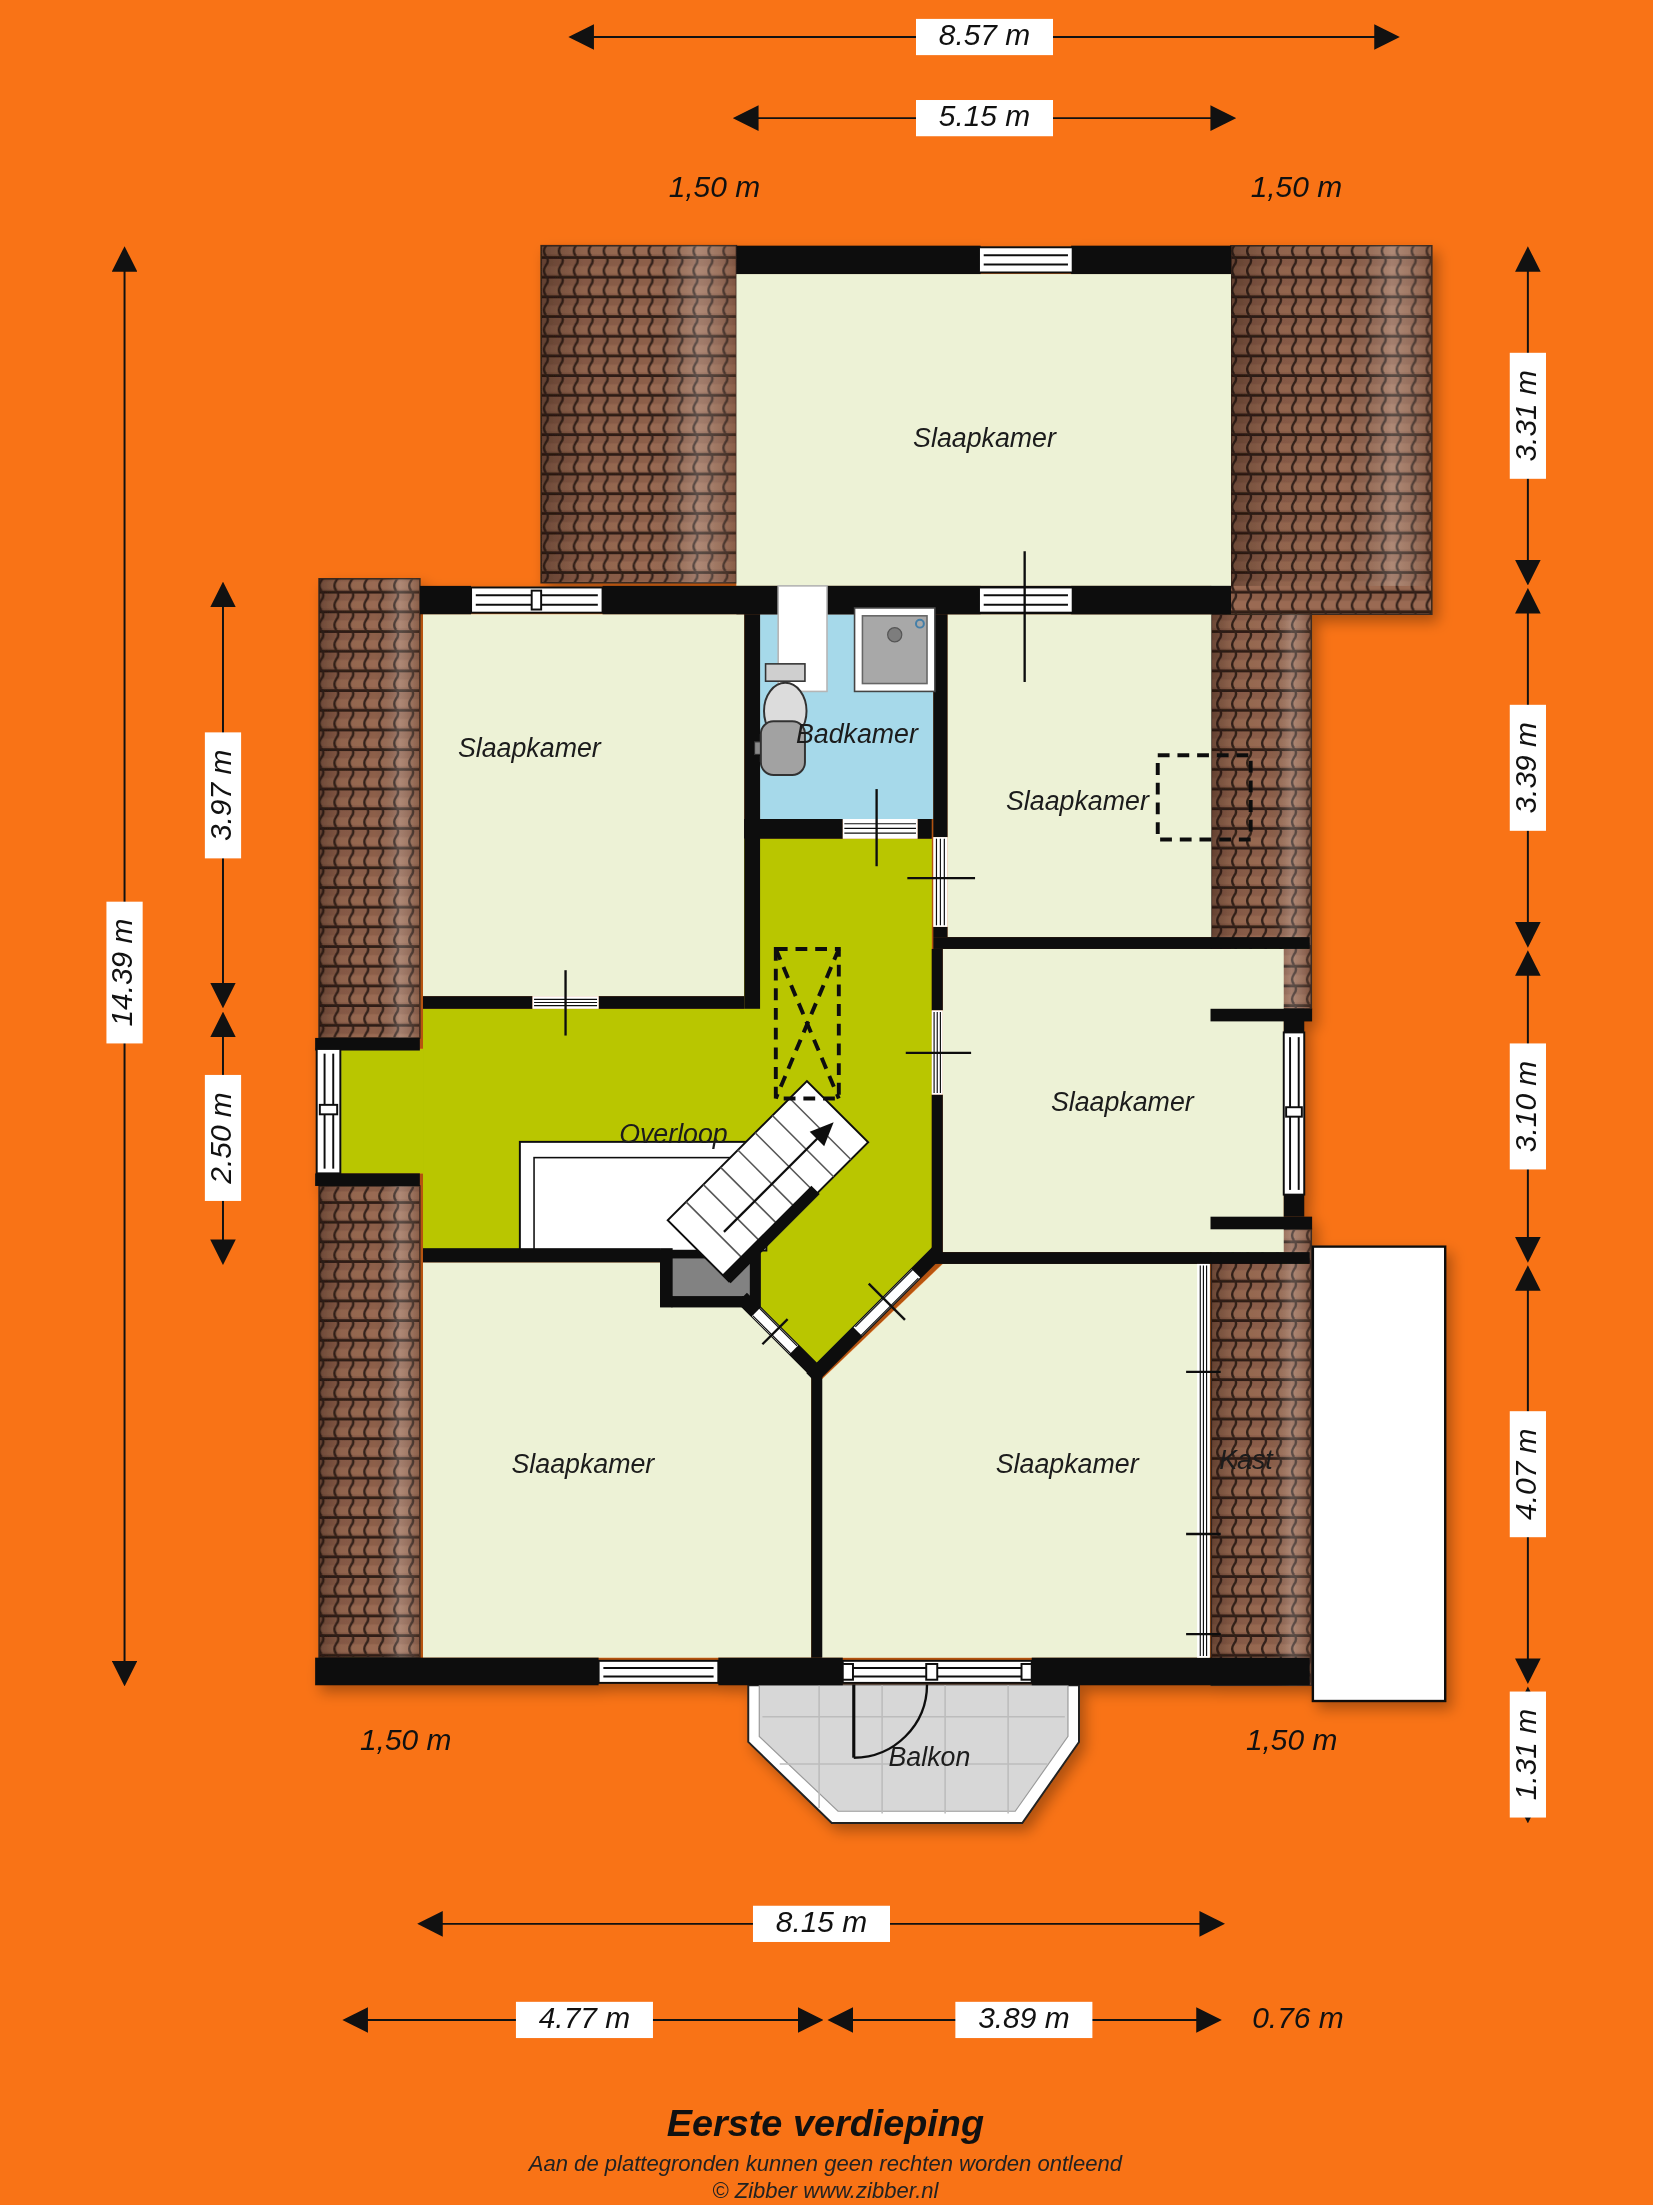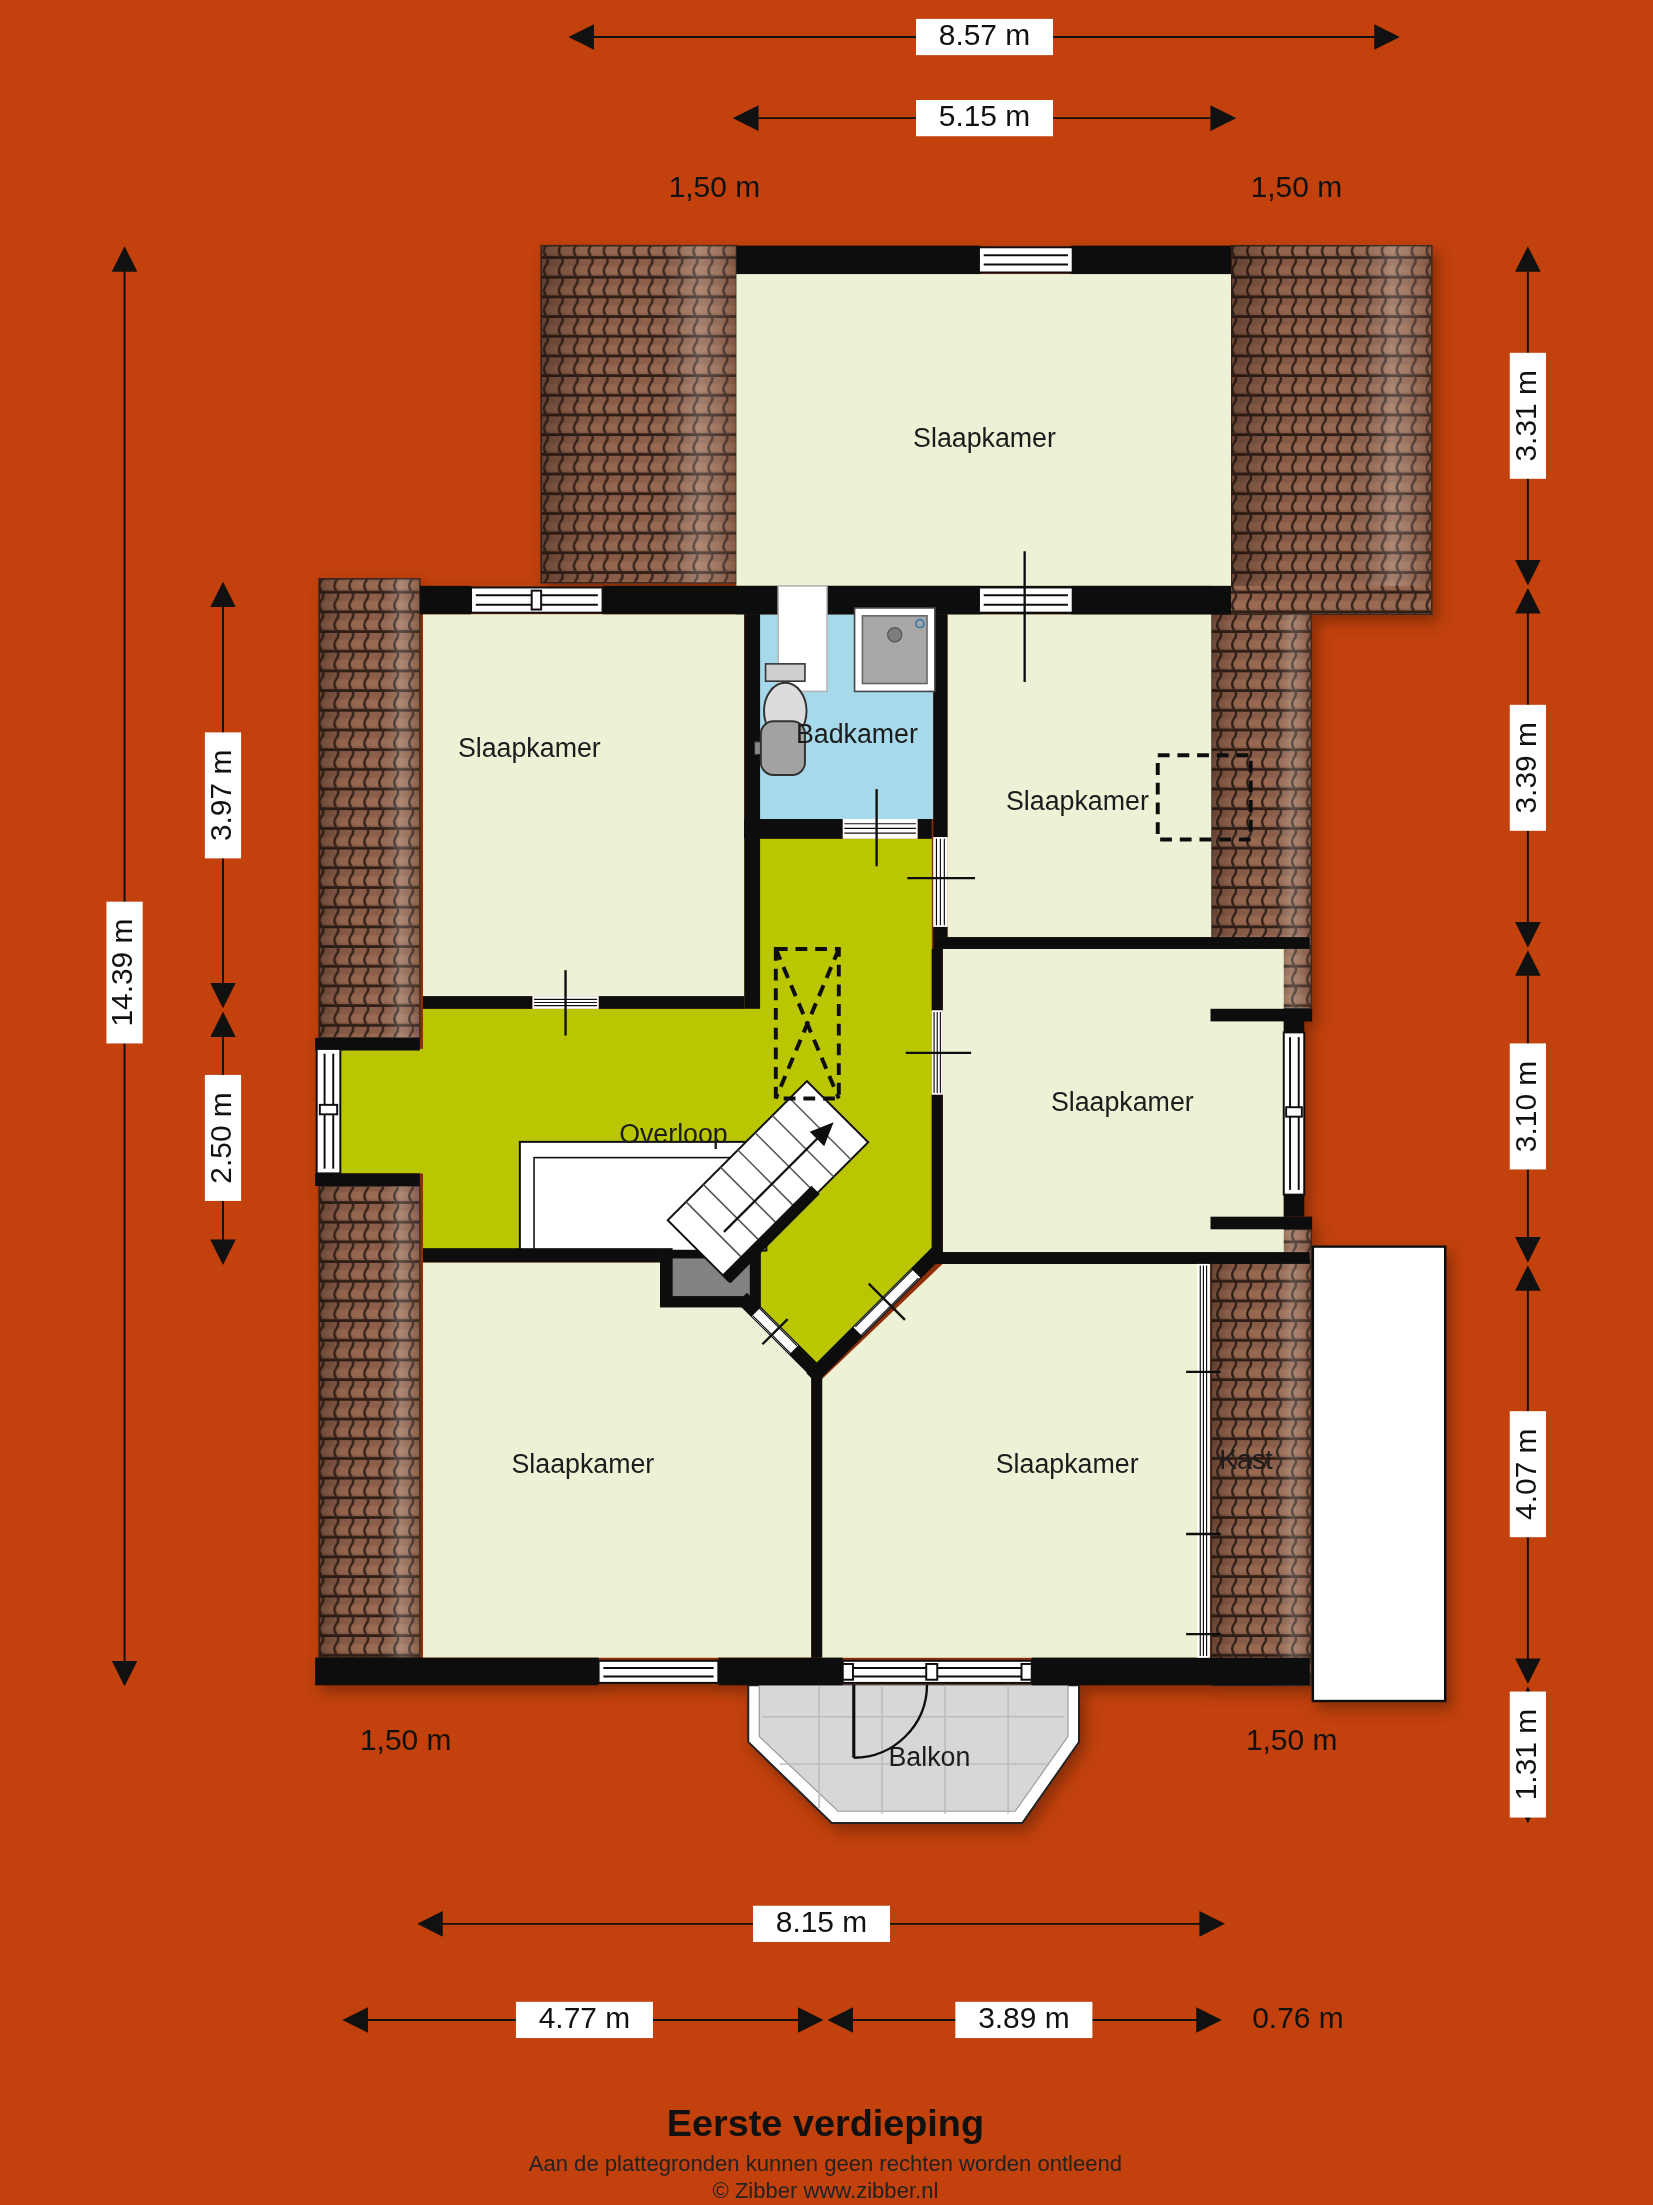--- a/index.html
+++ b/index.html
@@ -1,17 +1,17 @@
 <!DOCTYPE html>
 <html style="font-size:12.6px"><head>
 <meta charset="utf-8">
 <style>
   html,body{margin:0;padding:0;background:#ffffff;}
   body{font-family:"Liberation Sans", sans-serif;}
-  .stage{width:1654px;height:2205px;position:relative;background:#c2410c;}
+  .stage{width:1654px;height:2205px;position:relative;background:#f97316;font-style:italic;}
   svg{display:block;}
   .w{fill:#0d0d0d;}
   .rm{fill:#edf2d6;}
   .ol{fill:#b9c606;}
   .bk{fill:#a6d9ea;}
   .roof{stroke:#3a2a20;stroke-width:2;}
   .rlabel{font-size:34px;fill:#1b1b1b;}
   .dtxt{font-size:38px;fill:#111;}
   .dimline{stroke:#111;stroke-width:2.5;}
   .tick{stroke:#111;stroke-width:3;}

